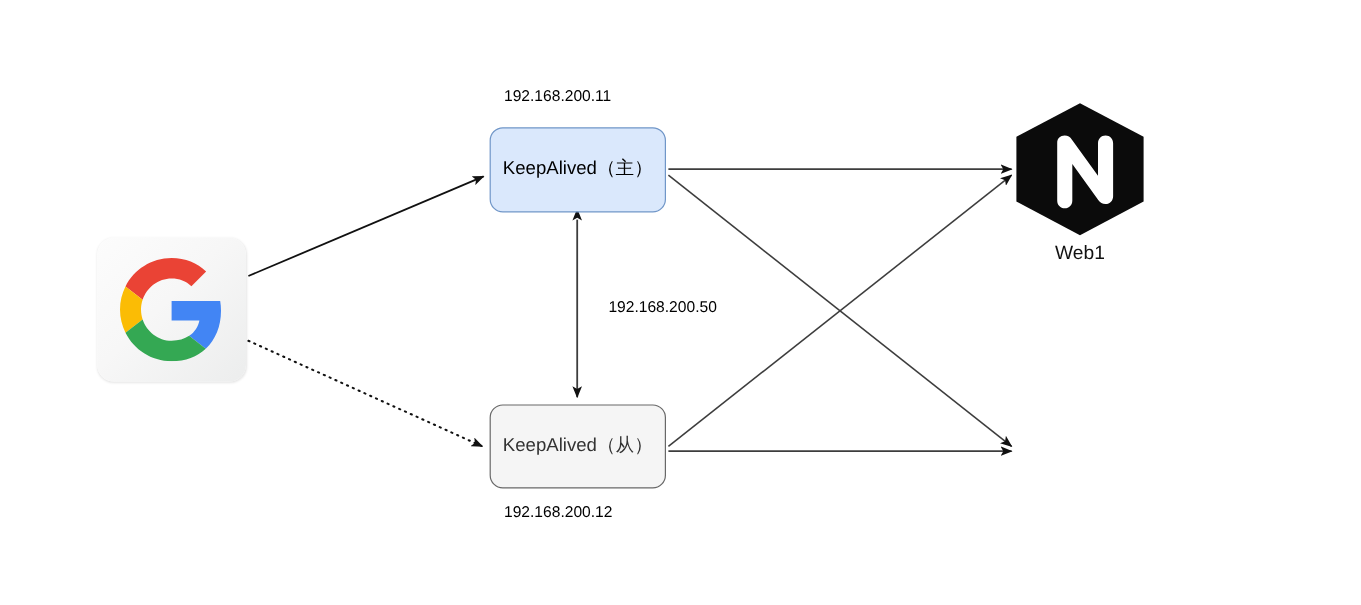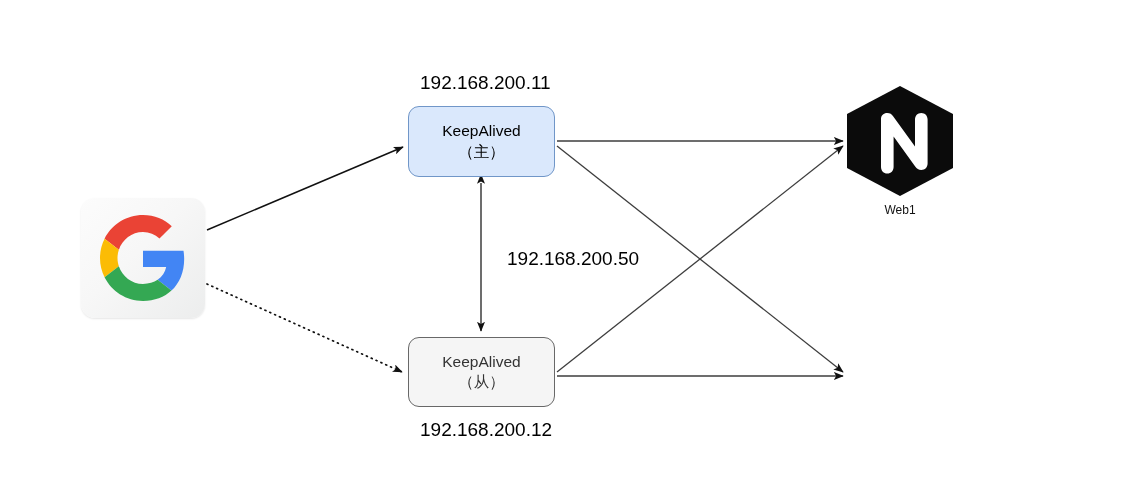--- a/index.html
+++ b/index.html
@@ -50,21 +50,21 @@
     top: 50%;
     transform: translate(-50%, -50%);
   }
 
   
   .node-box {
     position: absolute;
     box-sizing: border-box;
     border-radius: 11px;
     display: flex;
-    flex-direction: column;
+    flex-direction: row;
     align-items: center;
     justify-content: center;
     line-height: 1.30;
     font-size: 15.5px;
     color: #000000;
   }
   .node-box .line1 { display: block; }
   .node-box .line2 { display: block; }
 
   #node-master {
@@ -81,21 +81,21 @@
     width: 147px;
     height: 70px;
     background: #f5f5f5;
     border: 1.2px solid #686868;
     color: #333333;
   }
 
   
   .label {
     position: absolute;
-    font-size: 19px;
+    font-size: 13px;
     color: #000000;
     white-space: nowrap;
   }
   #label-ip-master { left: 420px; top: 72px; }
   #label-ip-slave  { left: 420px; top: 419px; }
   #label-vip       { left: 507px; top: 248px; }
 
   
   .web-node {
     position: absolute;
@@ -105,21 +105,21 @@
   #web-node-2 { left: 845px; top: 315px; }
 
   .hex-wrap {
     width: 110px;
     height: 112px;
     position: relative;
   }
   .web-caption {
     margin-top: 6px;
     text-align: center;
-    font-size: 12px;
+    font-size: 16px;
     color: #111111;
     white-space: nowrap;
   }
 </style>
 </head>
 <body>
 
 <div id="canvas">
 
   <svg class="edge-layer" width="1134" height="504" viewBox="0 0 1134 504">

